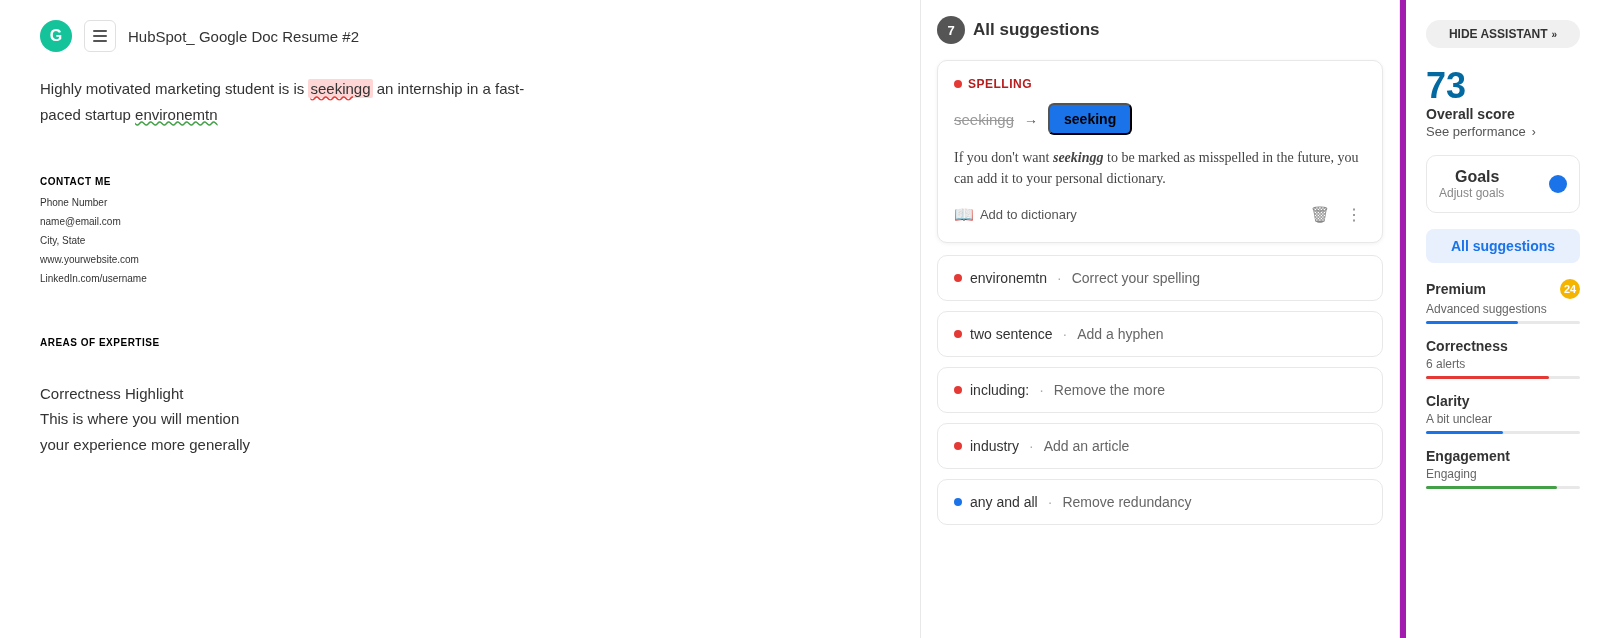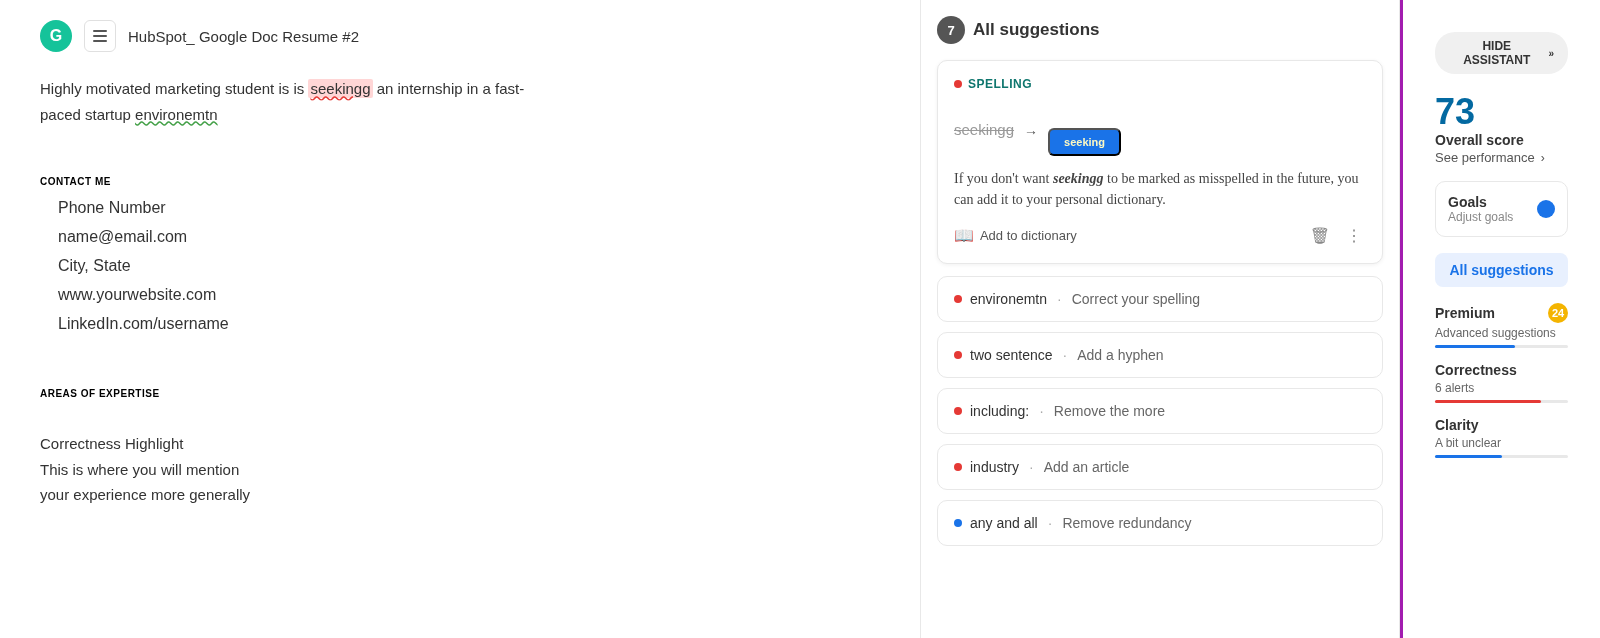--- a/index.html
+++ b/index.html
@@ -12,65 +12,65 @@
     .hamburger-btn { width: 32px; height: 32px; border: 1px solid #e0e0e0; border-radius: 6px; display: flex; align-items: center; justify-content: center; cursor: pointer; background: #fff; }
     .hamburger-lines { display: flex; flex-direction: column; gap: 3px; }
     .hamburger-lines span { display: block; width: 14px; height: 2px; background: #555; border-radius: 1px; }
     .doc-title { font-size: 15px; font-weight: 500; color: #333; text-align: right; }
     .doc-content { color: #333; font-size: 15px; line-height: 1.7; }
     .highlight-pink { background: #ffd6d6; border-radius: 2px; padding: 1px 2px; }
     .underline-red { text-decoration: underline; text-decoration-color: #e53935; text-decoration-style: wavy; }
     .underline-green { text-decoration: underline; text-decoration-color: #43a047; text-decoration-style: wavy; }
     .section-label { font-size: 10px; font-weight: 600; color: #000000; letter-spacing: 0.5px; margin-top: 20px; margin-bottom: 4px; }
     .contact-list { list-style: none; }
-    .contact-list li { font-size: 16px; color: #333; margin-bottom: 2px; margin-left: 18px; }
+    .contact-list li { font-size: 10px; color: #333; margin-bottom: 2px; }
 
     
     #suggestions-panel { width: 480px; flex-shrink: 0; border-left: 1px solid #e8e8e8; border-right: 1px solid #e8e8e8; overflow-y: auto; background: #fff; padding: 16px; }
     .suggestions-header { display: flex; align-items: center; gap: 8px; margin-bottom: 16px; }
     .suggestions-count-badge { width: 28px; height: 28px; background: #555; border-radius: 50%; display: flex; align-items: center; justify-content: center; color: white; font-size: 13px; font-weight: 600; }
     .suggestions-title { font-size: 17px; font-weight: 600; color: #333; }
 
     
     .spelling-card { border: 1px solid #e8e8e8; border-radius: 10px; padding: 16px; margin-bottom: 12px; background: #fff; box-shadow: 0 1px 4px rgba(0,0,0,0.06); }
-    .spelling-label { display: flex; align-items: center; gap: 6px; margin-bottom: 12px; font-size: 12px; font-weight: 600; color: #0f766e; text-transform: uppercase; letter-spacing: 0.5px; }
+    .spelling-label { display: flex; align-items: center; gap: 6px; margin-bottom: 12px; font-size: 12px; font-weight: 600; color: #b91c1c; text-transform: uppercase; letter-spacing: 0.5px; }
     .dot-red { width: 8px; height: 8px; border-radius: 50%; background: #e53935; flex-shrink: 0; }
     .spelling-correction { display: flex; align-items: center; gap: 10px; margin-bottom: 12px; }
     .word-before { font-size: 15px; color: #999; text-decoration: line-through; }
     .arrow-icon { color: #555; font-size: 14px; }
-    .word-after { background: #1a73e8; color: #fef9c3; border-radius: 6px; padding: 6px 14px; font-size: 11px; font-weight: 600; cursor: pointer; margin-top: 25px; }
+    .word-after { background: #1a73e8; color: #000000; border-radius: 6px; padding: 6px 14px; font-size: 14px; font-weight: 600; cursor: pointer; }
     .spelling-desc { font-size: 14px; color: #444; line-height: 1.5; margin-bottom: 14px; font-family: Liberation Serif, serif; }
     .spelling-desc strong { font-style: italic; }
     .card-actions { display: flex; align-items: center; justify-content: space-between; }
     .add-dict-btn { display: flex; align-items: center; gap: 6px; font-size: 13px; color: #555; cursor: pointer; background: none; border: none; }
     .add-dict-icon { font-size: 16px; }
     .card-icons { display: flex; gap: 8px; }
     .icon-btn { background: none; border: none; cursor: pointer; color: #888; font-size: 16px; padding: 2px 4px; }
 
     
     .suggestion-row { border: 1px solid #e8e8e8; border-radius: 10px; padding: 14px 16px; margin-bottom: 10px; display: flex; align-items: center; gap: 8px; cursor: pointer; background: #fff; }
     .dot-red-small { width: 8px; height: 8px; border-radius: 50%; background: #e53935; flex-shrink: 0; }
     .dot-blue-small { width: 8px; height: 8px; border-radius: 50%; background: #1a73e8; flex-shrink: 0; }
     .suggestion-word { font-size: 14px; font-weight: 500; color: #333; }
     .suggestion-sep { color: #aaa; margin: 0 2px; }
     .suggestion-action { font-size: 14px; color: #666; }
 
     
-    #score-panel { width: 200px; flex-shrink: 0; border-left: 3px solid #a21caf; overflow-y: auto; background: #fff; padding: 32px; }
+    #score-panel { width: 200px; flex-shrink: 0; border-left: 6px solid #a21caf; overflow-y: auto; background: #fff; padding: 20px; }
     .hide-assistant-btn { display: flex; align-items: center; gap: 4px; background: #f0f0f0; border: none; border-radius: 20px; padding: 7px 14px; font-size: 12px; font-weight: 600; color: #333; cursor: pointer; margin-bottom: 20px; width: 100%; justify-content: center; }
     .chevron-icon { font-size: 10px; }
 
     .score-block { margin-bottom: 16px; }
     .score-number { font-size: 36px; font-weight: 700; color: #0369a1; line-height: 1; }
     .score-label { font-size: 14px; font-weight: 600; color: #333; margin-top: 2px; }
     .score-link { display: flex; align-items: center; gap: 6px; font-size: 13px; color: #555; cursor: pointer; margin-top: 2px; }
     .score-link-chevron { font-size: 12px; }
 
     .goals-block { border: 1px solid #e8e8e8; border-radius: 10px; padding: 12px; margin-bottom: 16px; display: flex; align-items: center; justify-content: space-between; }
-    .goals-left .goals-title { font-size: 14px; font-weight: 600; color: #333; }
+    .goals-left .goals-title { font-size: 16px; font-weight: 600; color: #333; margin-left: 16px; }
     .goals-left .goals-sub { font-size: 12px; color: #888; cursor: pointer; text-align: center; }
     .goals-dot { width: 18px; height: 18px; border-radius: 50%; background: #1a73e8; }
 
     .all-suggestions-btn { width: 100%; background: #e8f0fe; border: none; border-radius: 8px; padding: 9px 0; font-size: 14px; font-weight: 600; color: #1a73e8; cursor: pointer; margin-bottom: 16px; }
 
     .category-block { margin-bottom: 14px; }
     .category-header { display: flex; align-items: center; justify-content: space-between; margin-bottom: 3px; }
     .category-name { font-size: 14px; font-weight: 600; color: #333; }
     .category-badge { background: #f4b400; color: #fff; border-radius: 50%; width: 20px; height: 20px; font-size: 11px; font-weight: 700; display: flex; align-items: center; justify-content: center; }
     .category-sub { font-size: 12px; color: #666; margin-bottom: 5px; }
@@ -235,13 +235,22 @@
   <div class="category-block">
     <div class="category-header">
       <span class="category-name">Clarity</span>
     </div>
     <div class="category-sub">A bit unclear</div>
     <div class="progress-bar-bg">
       <div class="progress-bar-fill blue-fill" style="width:50%"></div>
     </div>
   </div>
 
+  <div class="category-block">
+    <div class="category-header">
+      <span class="category-name">Engagement</span>
+    </div>
+    <div class="category-sub">Engaging</div>
+    <div class="progress-bar-bg">
+      <div class="progress-bar-fill green-fill" style="width:85%"></div>
+    </div>
+  </div>
 </div>
 
 </body></html>

